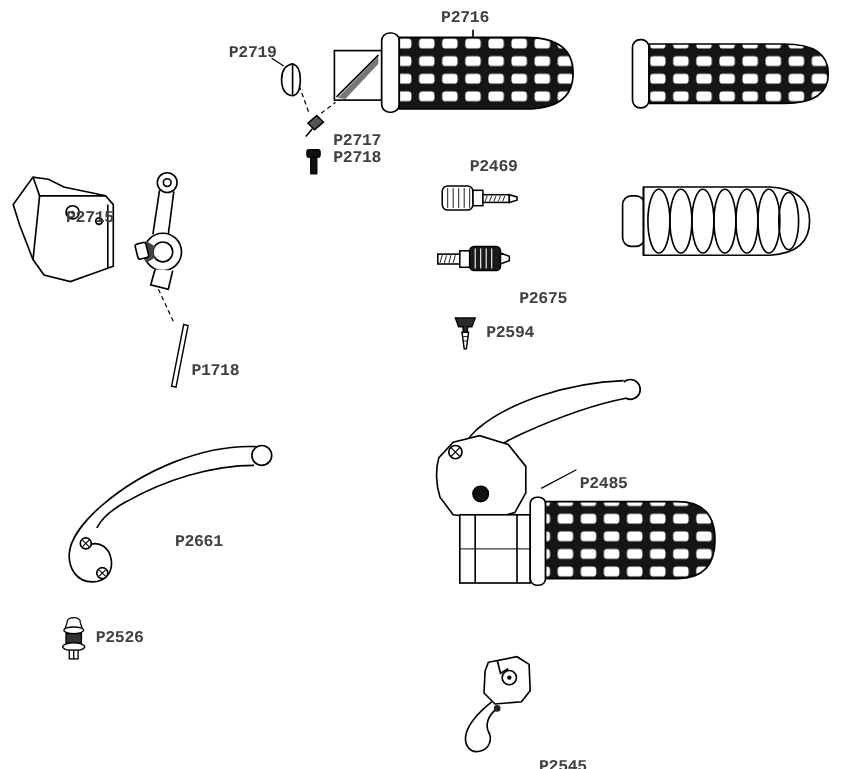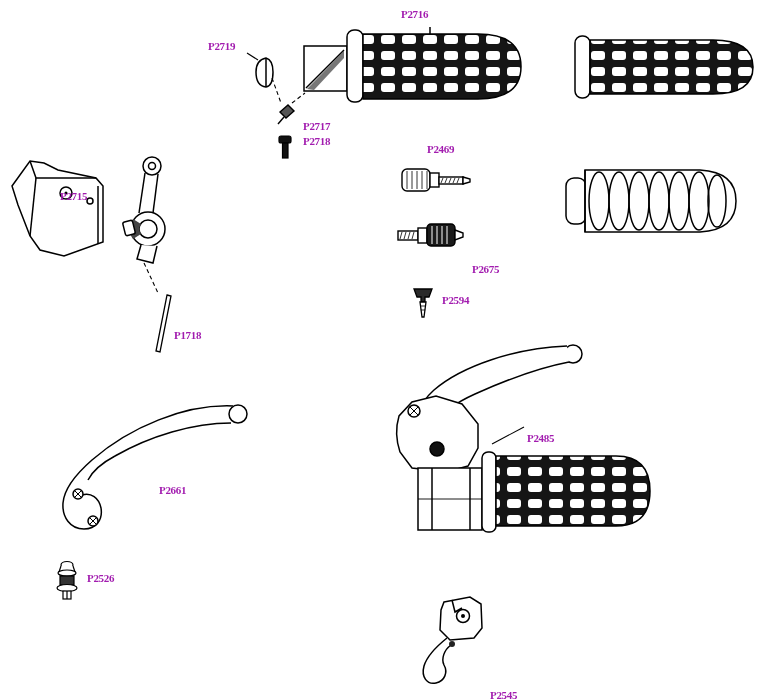--- a/index.html
+++ b/index.html
@@ -4,24 +4,24 @@
 <style>
   html,body { margin:0; padding:0; background:#fff; }
   .stage {
     position:relative; width:778px; height:699px;
     background:#ffffff; overflow:hidden;
     font-family:"Liberation Sans", sans-serif;
   }
   .diagram-svg { position:absolute; left:0; top:0; }
   .plabel {
     position:absolute;
-    font-family:Liberation Serif, serif;
+    font-family:Liberation Mono, monospace;
     font-weight:bold;
-    font-size:11px;
-    color:#a21caf;
+    font-size:15px;
+    color:#404040;
     white-space:nowrap;
     letter-spacing:-0.3px;
   }
 </style>
 </head>
 <body>
 
 <div class="stage">
 
   <svg class="diagram-svg" width="778" height="699" viewBox="0 0 778 699">

